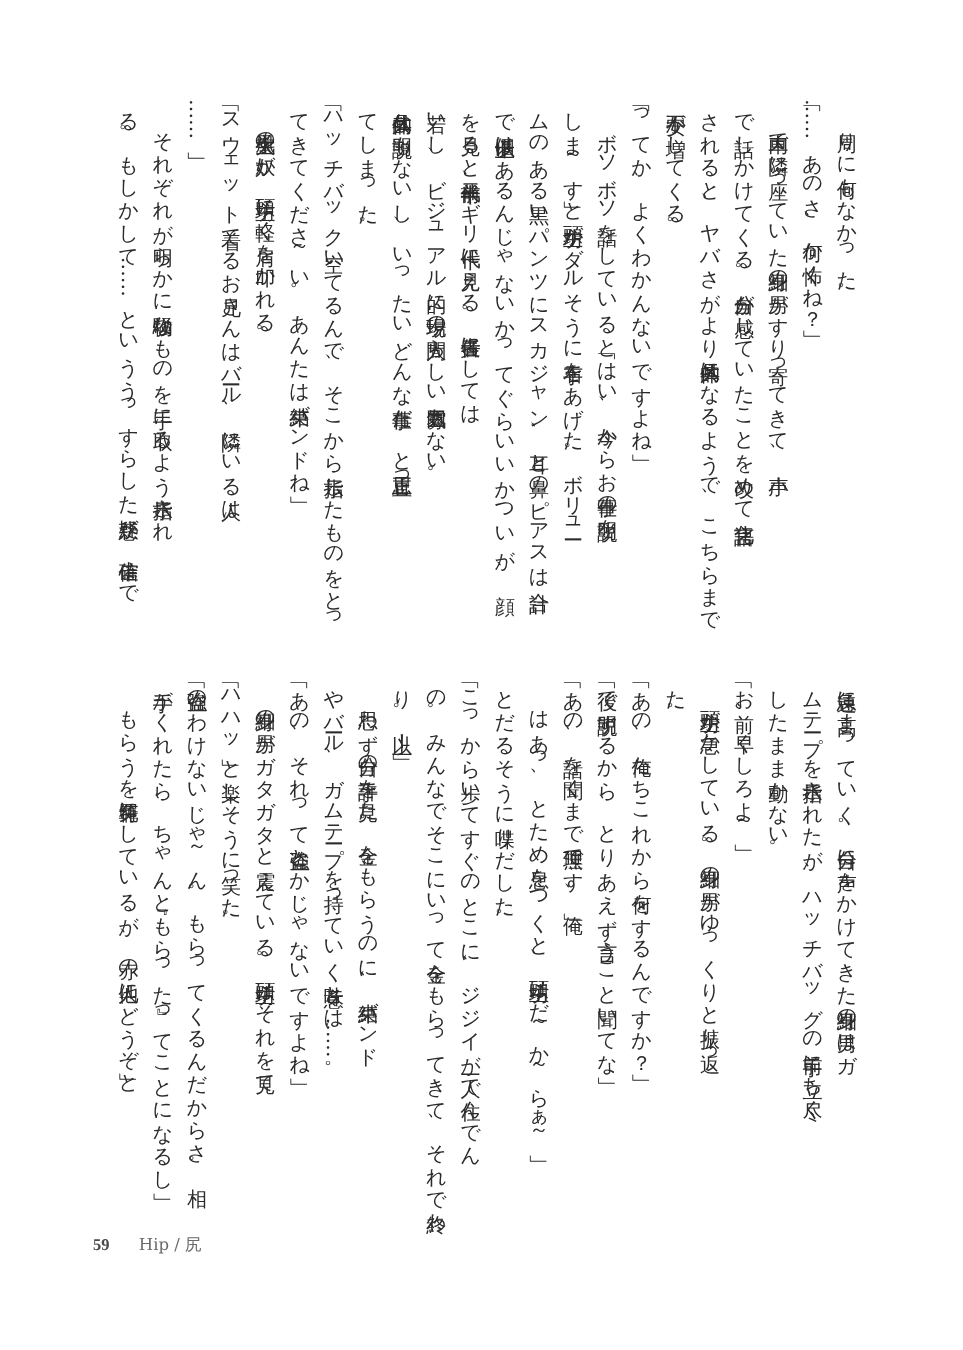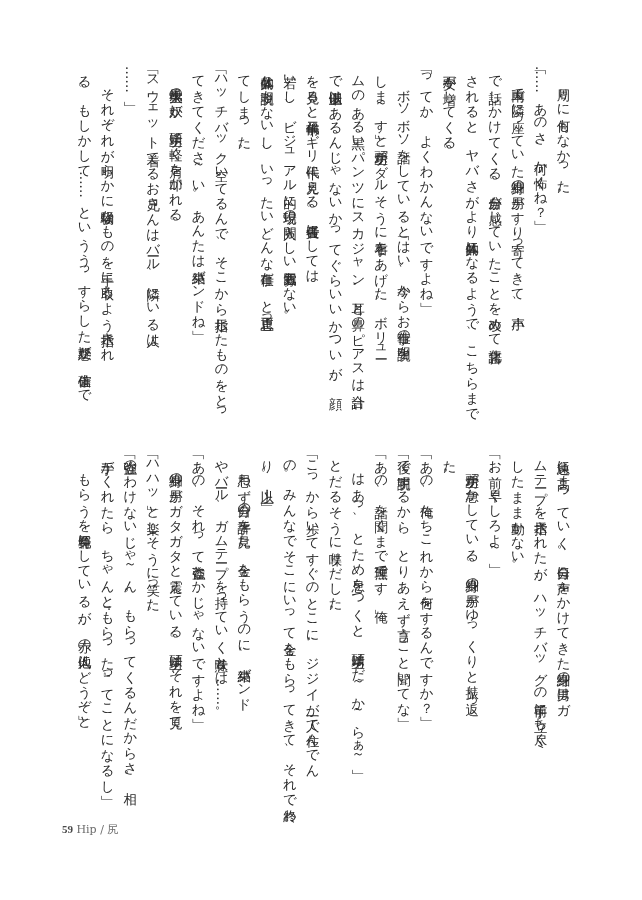--- a/index.html
+++ b/index.html
@@ -47,21 +47,21 @@
     top: 822px;
     left: 62px;
     font-size: 11px;
     color: #555555;
     font-family: "DejaVu Serif", "Liberation Serif", serif;
   }
   .footer .page-number {
     font-family: "Liberation Serif", serif;
     font-weight: bold;
     color: #4a4a4a;
-    margin-right: 0;
+    margin-right: 16px;
   }
   .footer .running-title {
     color: #6a6a6a;
   }
 </style>
 </head>
 <body>
 
 <div class="page">
 

